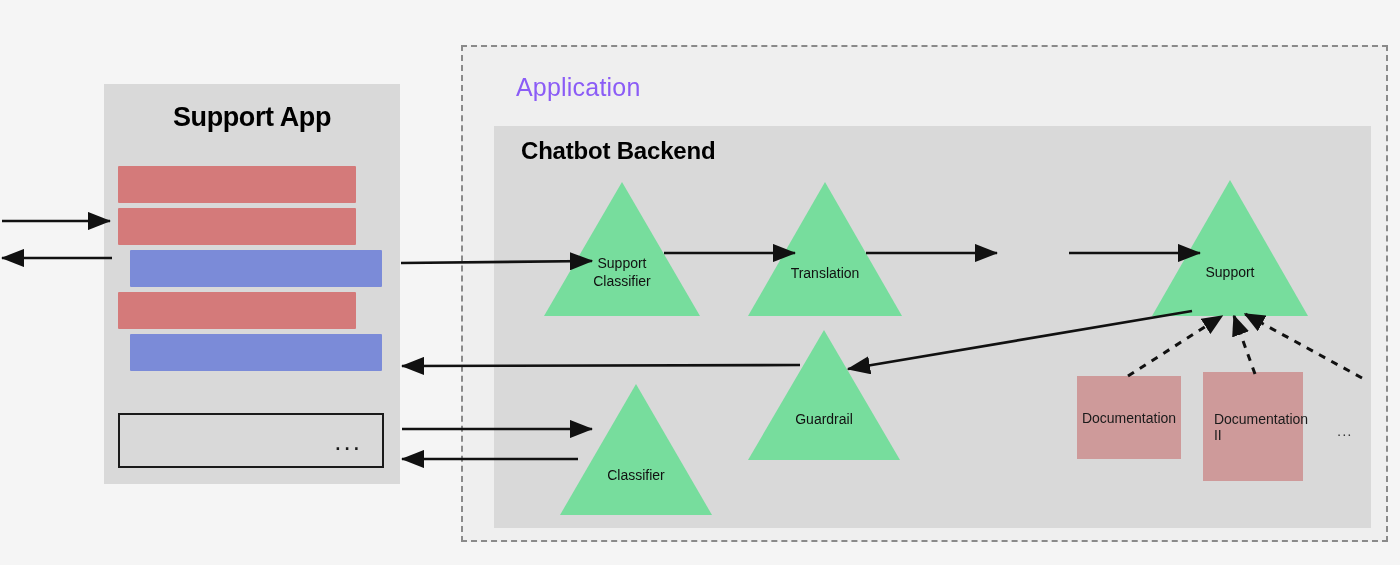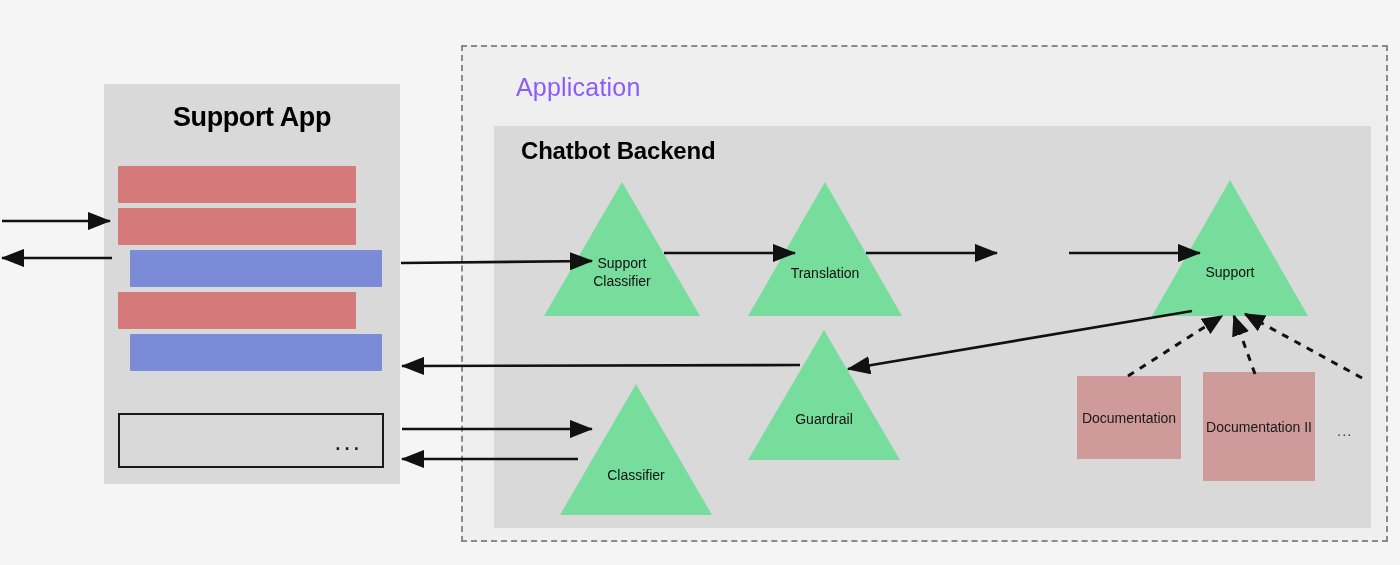--- a/index.html
+++ b/index.html
@@ -237,21 +237,21 @@
     </svg>
     <div class="agent-label" style="top:82px;">
       <div>Classifier</div>
     </div>
   </div>
 
   <div class="doc-box" style="left:1077px; top:376px; width:104px; height:83px;">
     <span>Documentation</span>
   </div>
 
-  <div class="doc-box" style="left:1203px; top:372px; width:112px; height:109px;">
+  <div class="doc-box" style="left:1203px; top:372px; width:84px; height:109px;padding-left:16px;">
     <span>Documentation II</span>
   </div>
 
   <div class="doc-ellipsis" style="left:1337px; top:422px;">...</div>
 
   <svg id="arrows" viewBox="0 0 1400 565">
     <defs>
       <marker id="arrowhead" markerWidth="9" markerHeight="7" refX="8.5" refY="3.5" orient="auto" markerUnits="strokeWidth">
         <polygon points="0 0, 9 3.5, 0 7" fill="#111111"></polygon>
       </marker>

